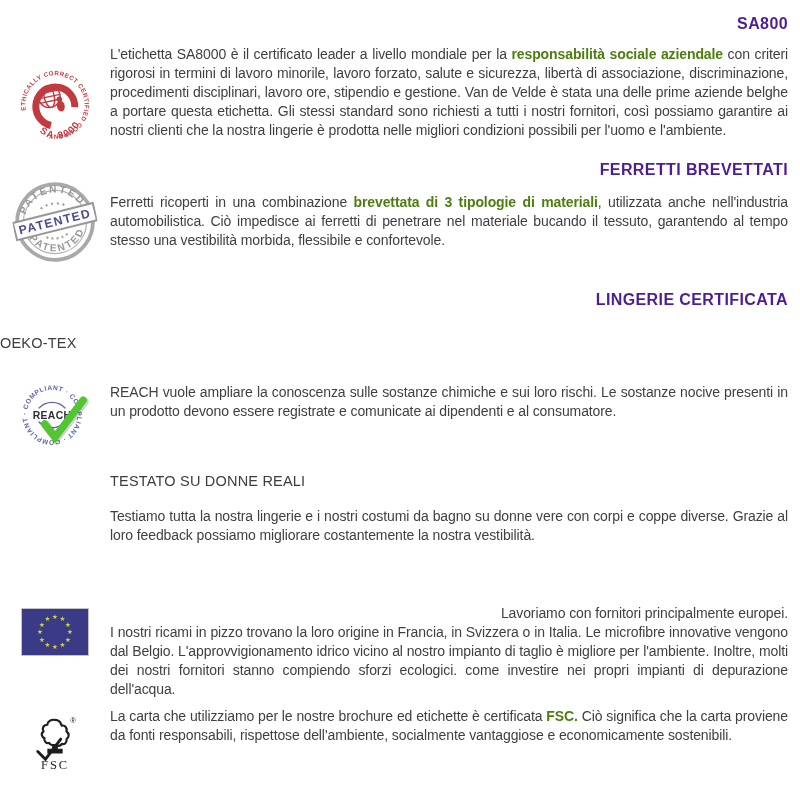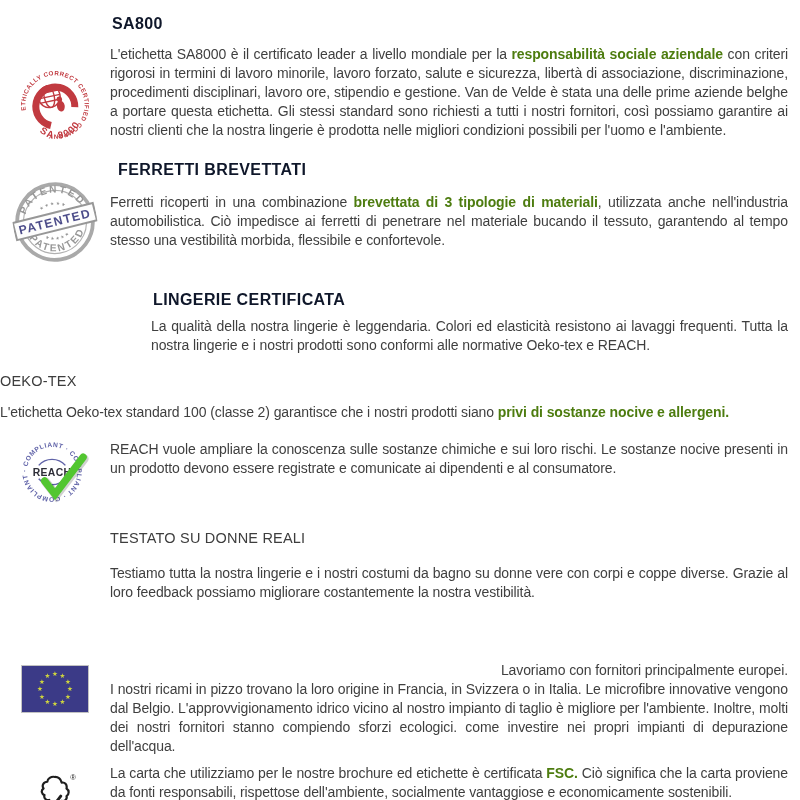--- a/index.html
+++ b/index.html
@@ -4,22 +4,22 @@
 <style>
   html,body{margin:0;padding:0;background:#ffffff;}
   .page{
     position:relative;width:800px;height:800px;background:#ffffff;overflow:hidden;
     font-family:"Liberation Sans","DejaVu Sans",sans-serif;color:#3f3f3f;
   }
   .row{display:flex;align-items:flex-start;}
   .icon-col{width:110px;flex:0 0 110px;display:flex;justify-content:center;}
   .text-col{flex:1;padding-right:12px;}
   h2.sec{
-    font-size:16px;font-weight:700;color:#0f172a;letter-spacing:.4px;
-    margin:0 0 0 2px;line-height:20px;
+    font-size:16px;font-weight:700;color:#4c1d95;letter-spacing:.4px;
+    margin:0 0 0 2px;line-height:20px;text-align:right;
   }
   .sub{
     font-size:14.5px;font-weight:400;color:#3d3d3d;letter-spacing:.2px;line-height:18px;margin:0;
   }
   p.body{
     margin:0;font-size:14px;line-height:19px;text-align:justify;letter-spacing:-0.1px;color:#3f3f3f;
   }
   p.body .b{font-weight:700;color:#4d7c0f;}
   
   #sec-sa8000{margin-top:14px;}
@@ -113,28 +113,26 @@
     <div class="text-col">
       <h2 class="sec">FERRETTI BREVETTATI</h2>
       <p class="body"><span>Ferretti ricoperti in una combinazione </span><span class="b">brevettata di 3 tipologie di materiali</span><span>, utilizzata anche nell'industria automobilistica. Ciò impedisce ai ferretti di penetrare nel materiale bucando il tessuto, garantendo al tempo stesso una vestibilità morbida, flessibile e confortevole.</span></p>
     </div>
   </section>
 
   <section class="row" id="sec-lingerie">
     <div class="icon-col"></div>
     <div class="text-col">
       <h2 class="sec">LINGERIE CERTIFICATA</h2>
-      <p class="body"><span>La qualità della nostra lingerie è leggendaria. Colori ed elasticità resistono ai lavaggi frequenti. Tutta la nostra lingerie e i nostri prodotti sono conformi alle normative Oeko-tex e REACH.</span></p>
     </div>
   </section>
 
   <section class="row" id="sec-oeko">
     <div class="text-col">
       <p class="sub">OEKO-TEX</p>
-      <p class="body"><span>L'etichetta Oeko-tex standard 100 (classe 2) garantisce che i nostri prodotti siano </span><span class="b">privi di sostanze nocive e allergeni.</span></p>
     </div>
   </section>
 
   <section class="row" id="sec-reach">
     <div class="icon-col">
       <svg class="reach-stamp" viewBox="0 0 100 100">
         <defs>
           <path id="reach-ring" d="M12,46 a34,34 0 1,1 68,0 a34,34 0 1,1 -68,0"></path>
         </defs>
         <circle cx="46" cy="46" r="41" fill="#ffffff"></circle>

